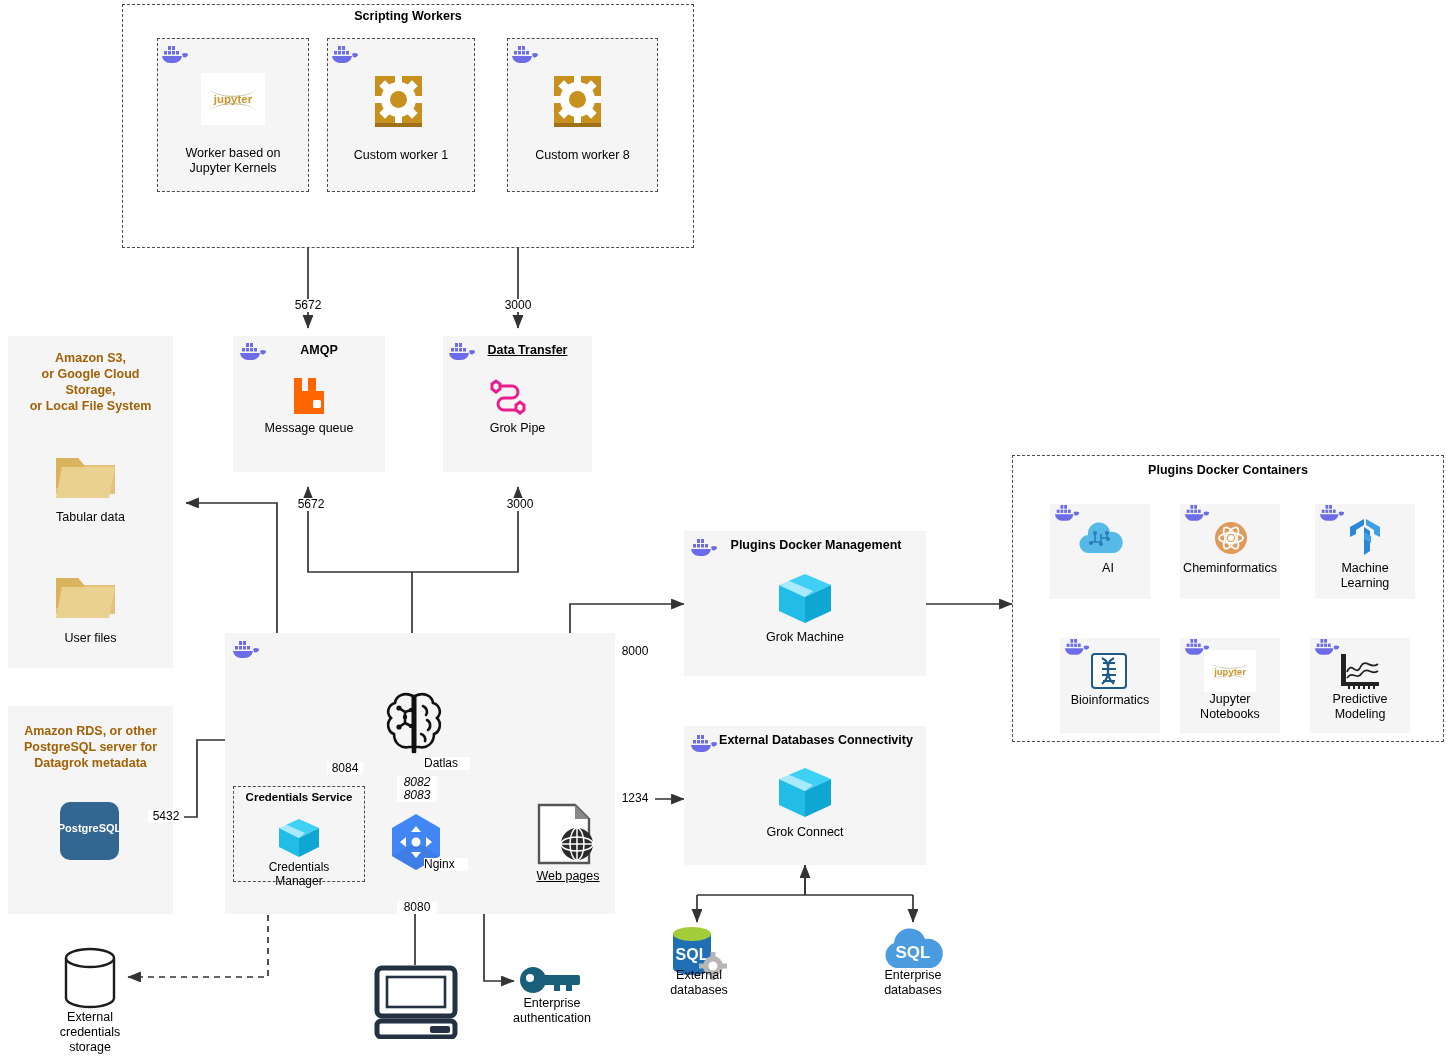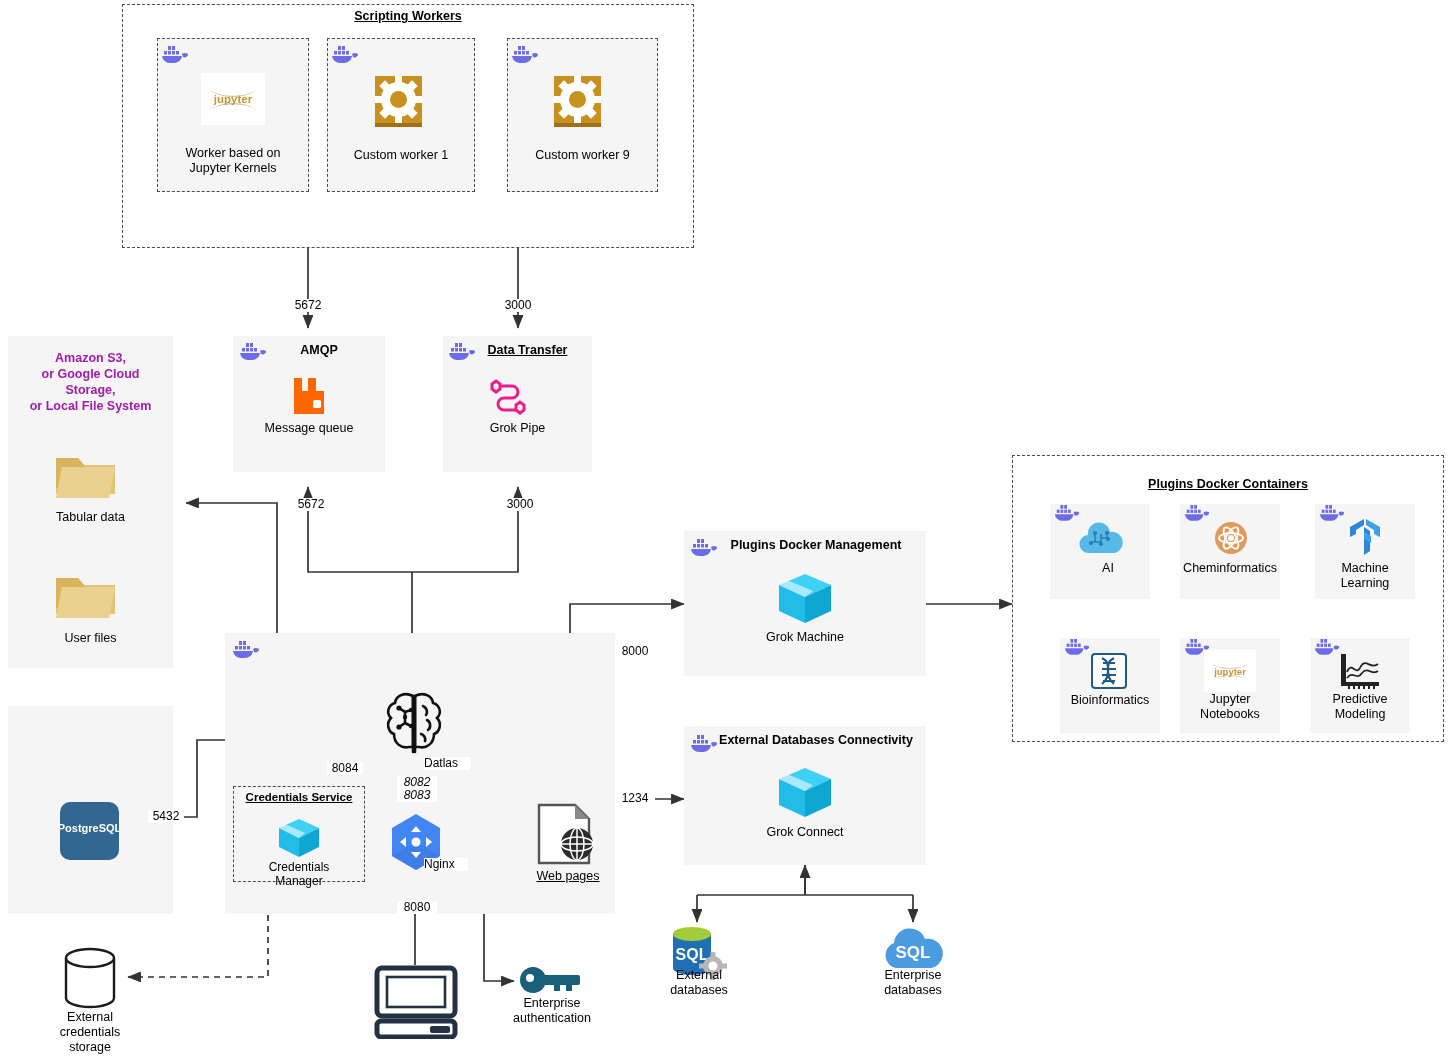--- a/index.html
+++ b/index.html
@@ -2,24 +2,24 @@
 <html><head>
 <meta charset="utf-8">
 <style>
   html,body{margin:0;padding:0;background:#ffffff;}
   body{font-family:"Liberation Sans", sans-serif;color:#000;}
   #stage{position:relative;width:1451px;height:1061px;overflow:hidden;background:#fff;}
   .box{position:absolute;box-sizing:border-box;}
   .gray{background:#f5f5f5;}
   .dashed{border:1.6px dashed #4d4d4d;background:transparent;}
   .dashed-gray{border:1.6px dashed #4d4d4d;background:#f5f5f5;}
-  .grp-title{position:absolute;left:0;right:0;text-align:center;font-weight:bold;font-size:12.5px;color:#000;text-decoration:underline;}
+  .grp-title{position:absolute;left:0;right:0;text-align:center;font-weight:bold;font-size:12.5px;color:#000;}
   .node-title{position:absolute;left:0;right:0;text-align:center;font-weight:bold;font-size:12.5px;color:#000;}
   .cap{position:absolute;left:0;right:0;text-align:center;font-size:12.5px;line-height:15px;color:#000;}
-  .cap-b{position:absolute;left:0;right:0;text-align:center;font-size:12.5px;line-height:16px;font-weight:bold;color:#a21caf;}
+  .cap-b{position:absolute;left:0;right:0;text-align:center;font-size:12.5px;line-height:16px;font-weight:bold;color:#a16207;}
   .lbl{position:absolute;font-size:12px;background:#fff;color:#000;line-height:13px;white-space:nowrap;text-align:center;}
   .ico{position:absolute;}
   svg.lines{position:absolute;left:0;top:0;width:1451px;height:1061px;pointer-events:none;}
   .whale{position:absolute;width:30px;height:22px;}
 </style>
 </head>
 <body>
 
 <div id="stage">
 
@@ -170,21 +170,21 @@
         <rect x="2" y="22" width="10" height="7"></rect>
           <rect x="39" y="22" width="10" height="7"></rect>
         <rect x="8" y="8" width="8" height="8" transform="rotate(45 12 12)"></rect>
         <rect x="35" y="8" width="8" height="8" transform="rotate(45 39 12)"></rect>
         <rect x="8" y="35" width="8" height="8" transform="rotate(45 12 39)"></rect>
         <rect x="35" y="35" width="8" height="8" transform="rotate(45 39 39)"></rect>
       </g>
       <circle cx="25.5" cy="25.5" r="8.5" fill="#C8901E"></circle>
     </svg>
   </div>
-  <div class="cap" style="left:507px;top:148px;width:151px;white-space:pre-line;">Custom worker 9</div>
+  <div class="cap" style="left:507px;top:148px;width:151px;white-space:pre-line;">Custom worker 8</div>
 
   <div class="lbl" style="left:288px;top:299px;width:40px;">5672</div>
   <div class="lbl" style="left:498px;top:299px;width:40px;">3000</div>
 
   <div class="box gray" style="left:233px;top:336px;width:152px;height:136px;"></div>
   <div class="whale" style="left:238px;top:339px;">
     <svg viewBox="0 0 30 22" width="30" height="22">
         <g fill="#6C6CE8">
       <rect x="8" y="4" width="3" height="4"></rect>
           <rect x="12" y="4" width="3" height="4"></rect>
@@ -252,20 +252,23 @@
   <div class="ico" style="left:54px;top:568px;width:63px;height:52px;">
     <svg viewBox="0 0 63 52" width="63" height="52">
       <path d="M2,10 L24,10 L30,17 L61,17 L61,46 L2,46 z" fill="#E3C377"></path>
       <path d="M2,10 L24,10 L30,17 L30,40 L2,40 z" fill="#D9B45E"></path>
       <path d="M8,19 L61,19 L55,50 L2,50 z" fill="#EBD18F"></path>
     </svg>
   </div>
   <div class="cap" style="left:8px;top:631px;width:165px;">User files</div>
 
   <div class="box gray" style="left:8px;top:706px;width:165px;height:208px;"></div>
+  <div class="cap-b" style="left:12px;top:723px;width:157px;white-space:pre-line;">Amazon RDS, or other
+PostgreSQL server for
+Datagrok metadata</div>
   <div class="ico" style="left:58px;top:800px;width:63px;height:62px;">
     <svg viewBox="0 0 63 62" width="63" height="62">
       <rect x="2" y="2" width="59" height="58" rx="10" fill="#336791"></rect>
       <text x="31.5" y="32" font-family="Liberation Sans, sans-serif" font-size="11" font-weight="bold" fill="#ffffff" text-anchor="middle">PostgreSQL</text>
     </svg>
   </div>
   <div class="lbl" style="left:148px;top:810px;width:36px;">5432</div>
 
   <div class="ico" style="left:57px;top:944px;width:66px;height:68px;">
     <svg viewBox="0 0 66 68" width="66" height="68">
@@ -464,21 +467,21 @@
   <div class="ico" style="left:880px;top:924px;width:66px;height:48px;">
     <svg viewBox="0 0 66 48" width="66" height="48">
       <path d="M16,44 a13,13 0 0 1 -2,-25 a16,16 0 0 1 31,-4 a12,12 0 0 1 6,29 z" fill="#4A9BE0"></path>
       <text x="33" y="34" font-family="Liberation Sans, sans-serif" font-size="17" font-weight="bold" fill="#ffffff" text-anchor="middle">SQL</text>
     </svg>
   </div>
   <div class="cap" style="left:854px;top:968px;width:118px;white-space:pre-line;">Enterprise
 databases</div>
 
   <div class="box dashed" style="left:1012px;top:455px;width:432px;height:287px;"></div>
-  <div class="grp-title" style="left:1012px;top:477px;width:432px;">Plugins Docker Containers</div>
+  <div class="grp-title" style="left:1012px;top:463px;width:432px;">Plugins Docker Containers</div>
 
   <div class="box gray" style="left:1050px;top:504px;width:100px;height:95px;"></div>
   <div class="whale" style="left:1053px;top:501px;">
     <svg viewBox="0 0 30 22" width="28" height="21">
         <g fill="#6C6CE8">
       <rect x="8" y="4" width="3" height="4"></rect>
           <rect x="12" y="4" width="3" height="4"></rect>
       <rect x="4" y="9" width="3" height="3.5"></rect>
           <rect x="8" y="9" width="3" height="3.5"></rect>
       <rect x="12" y="9" width="3" height="3.5"></rect>

